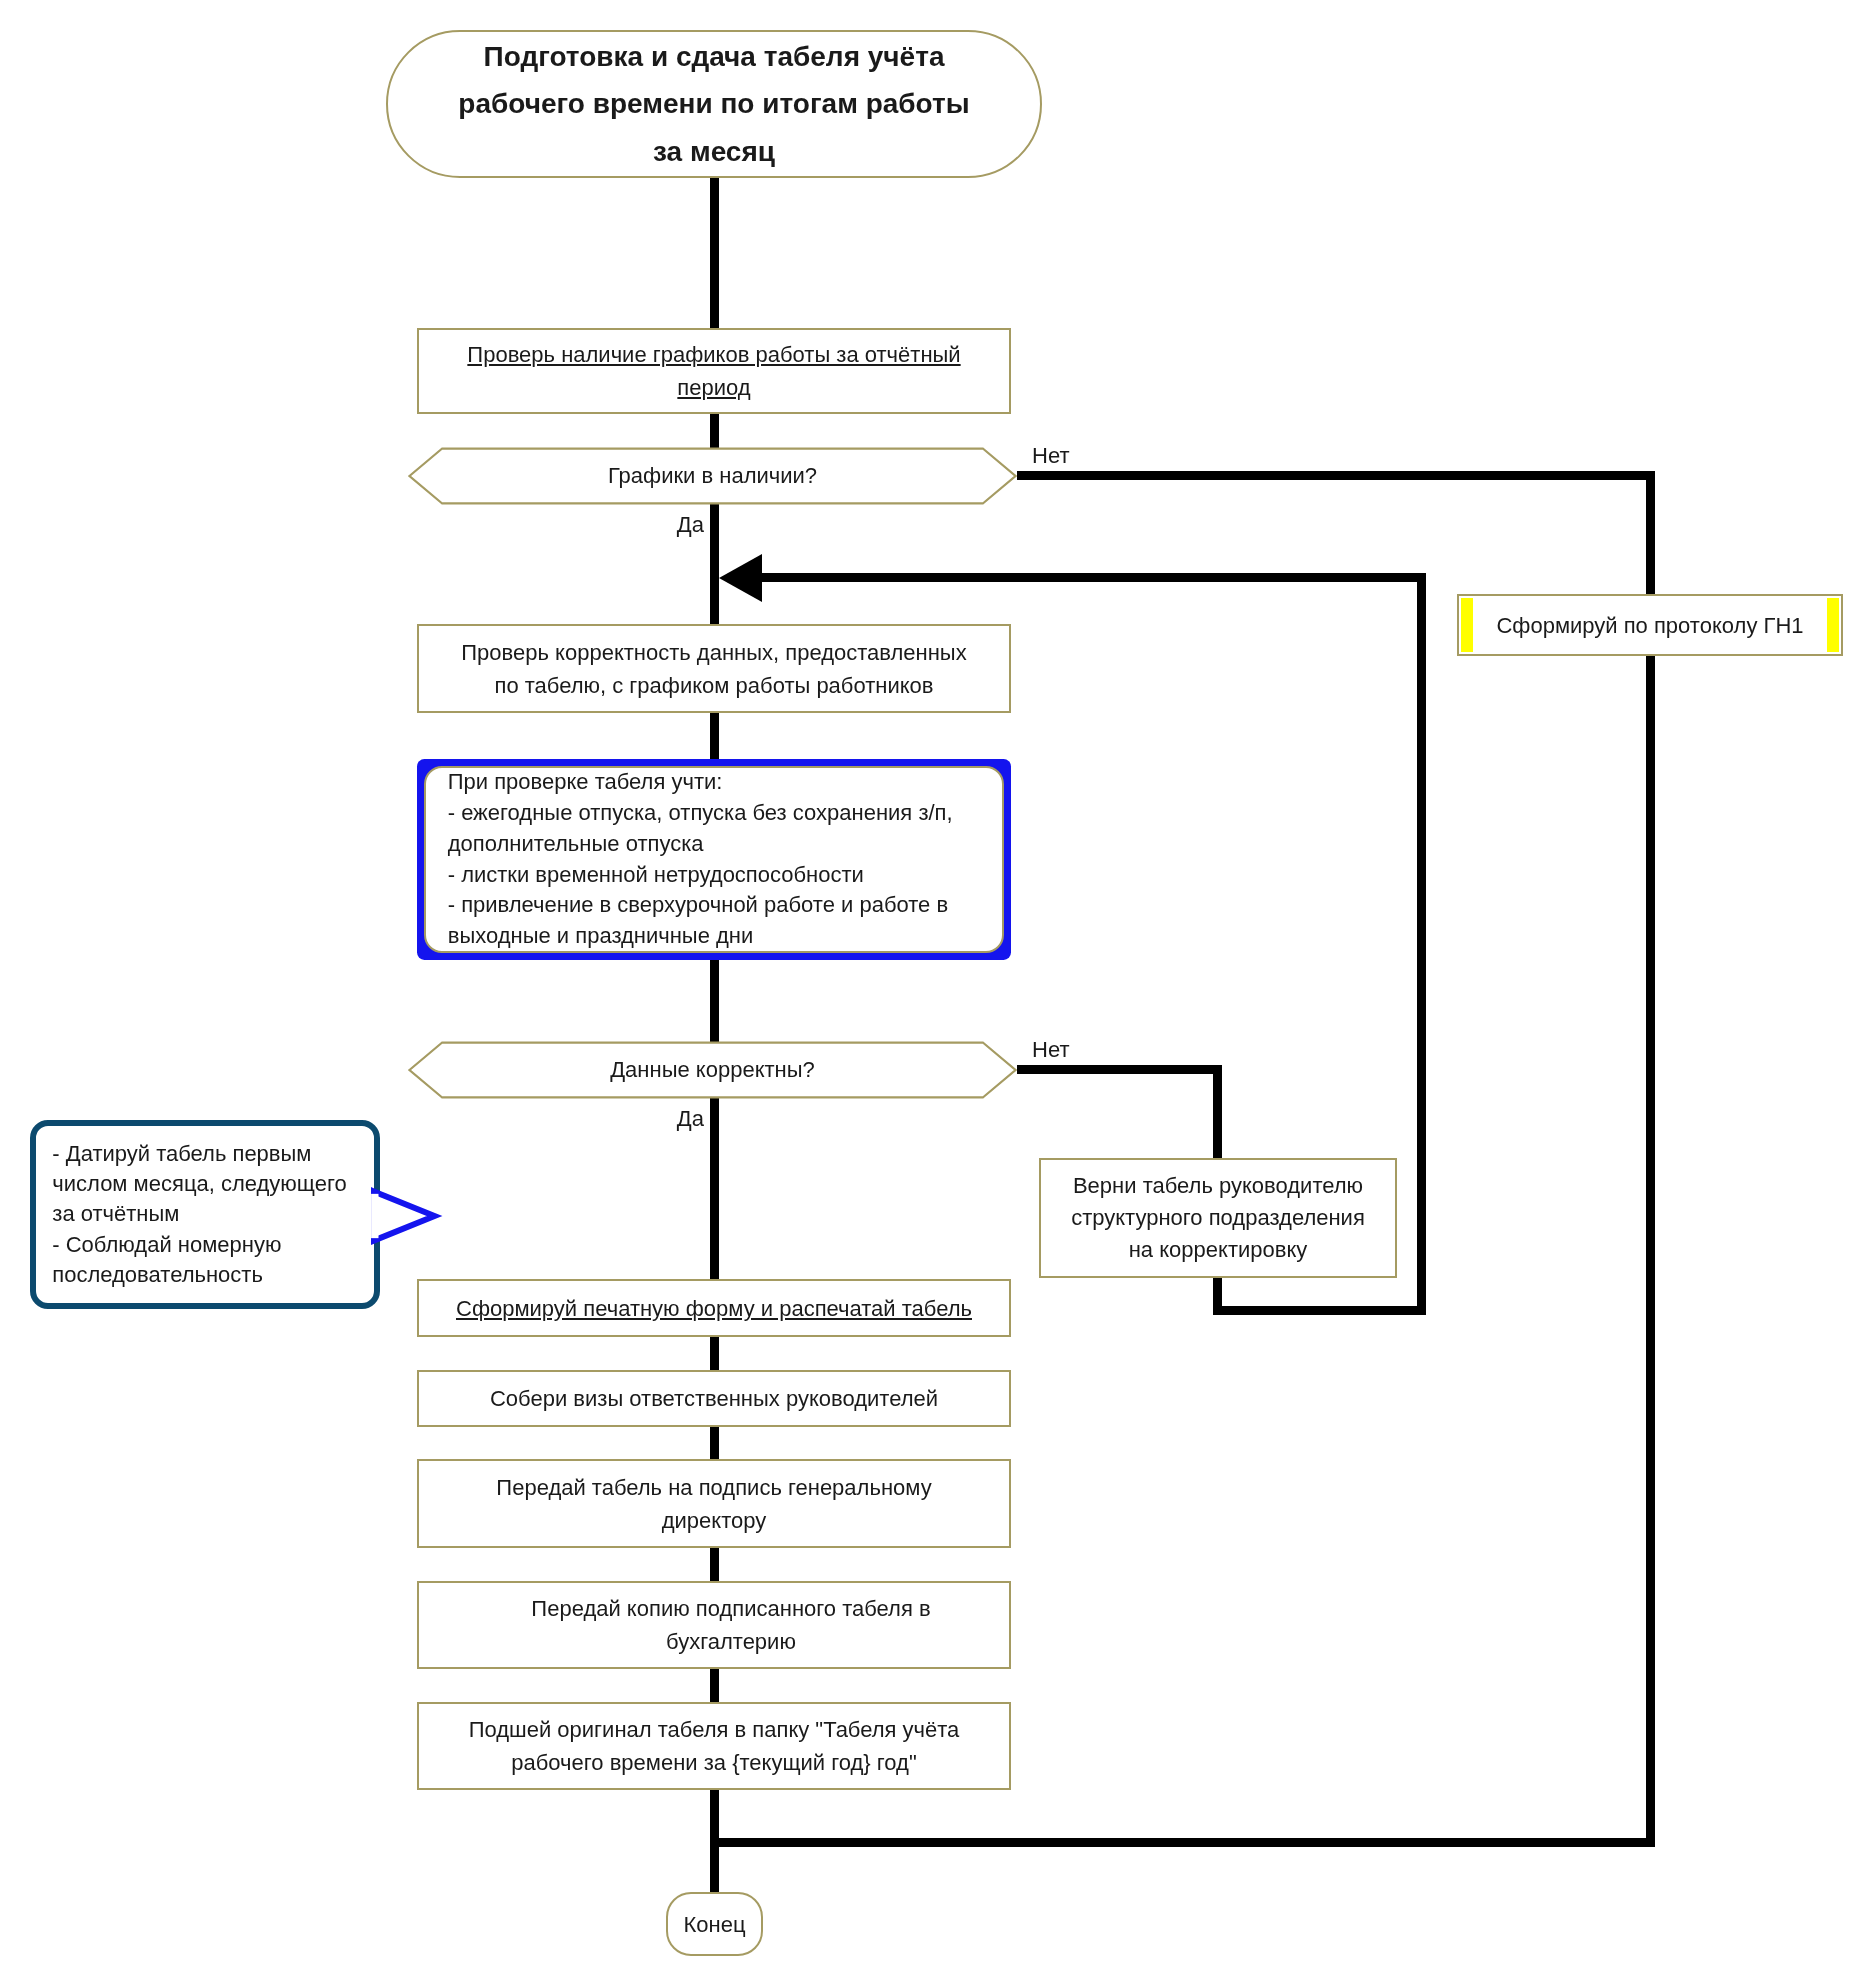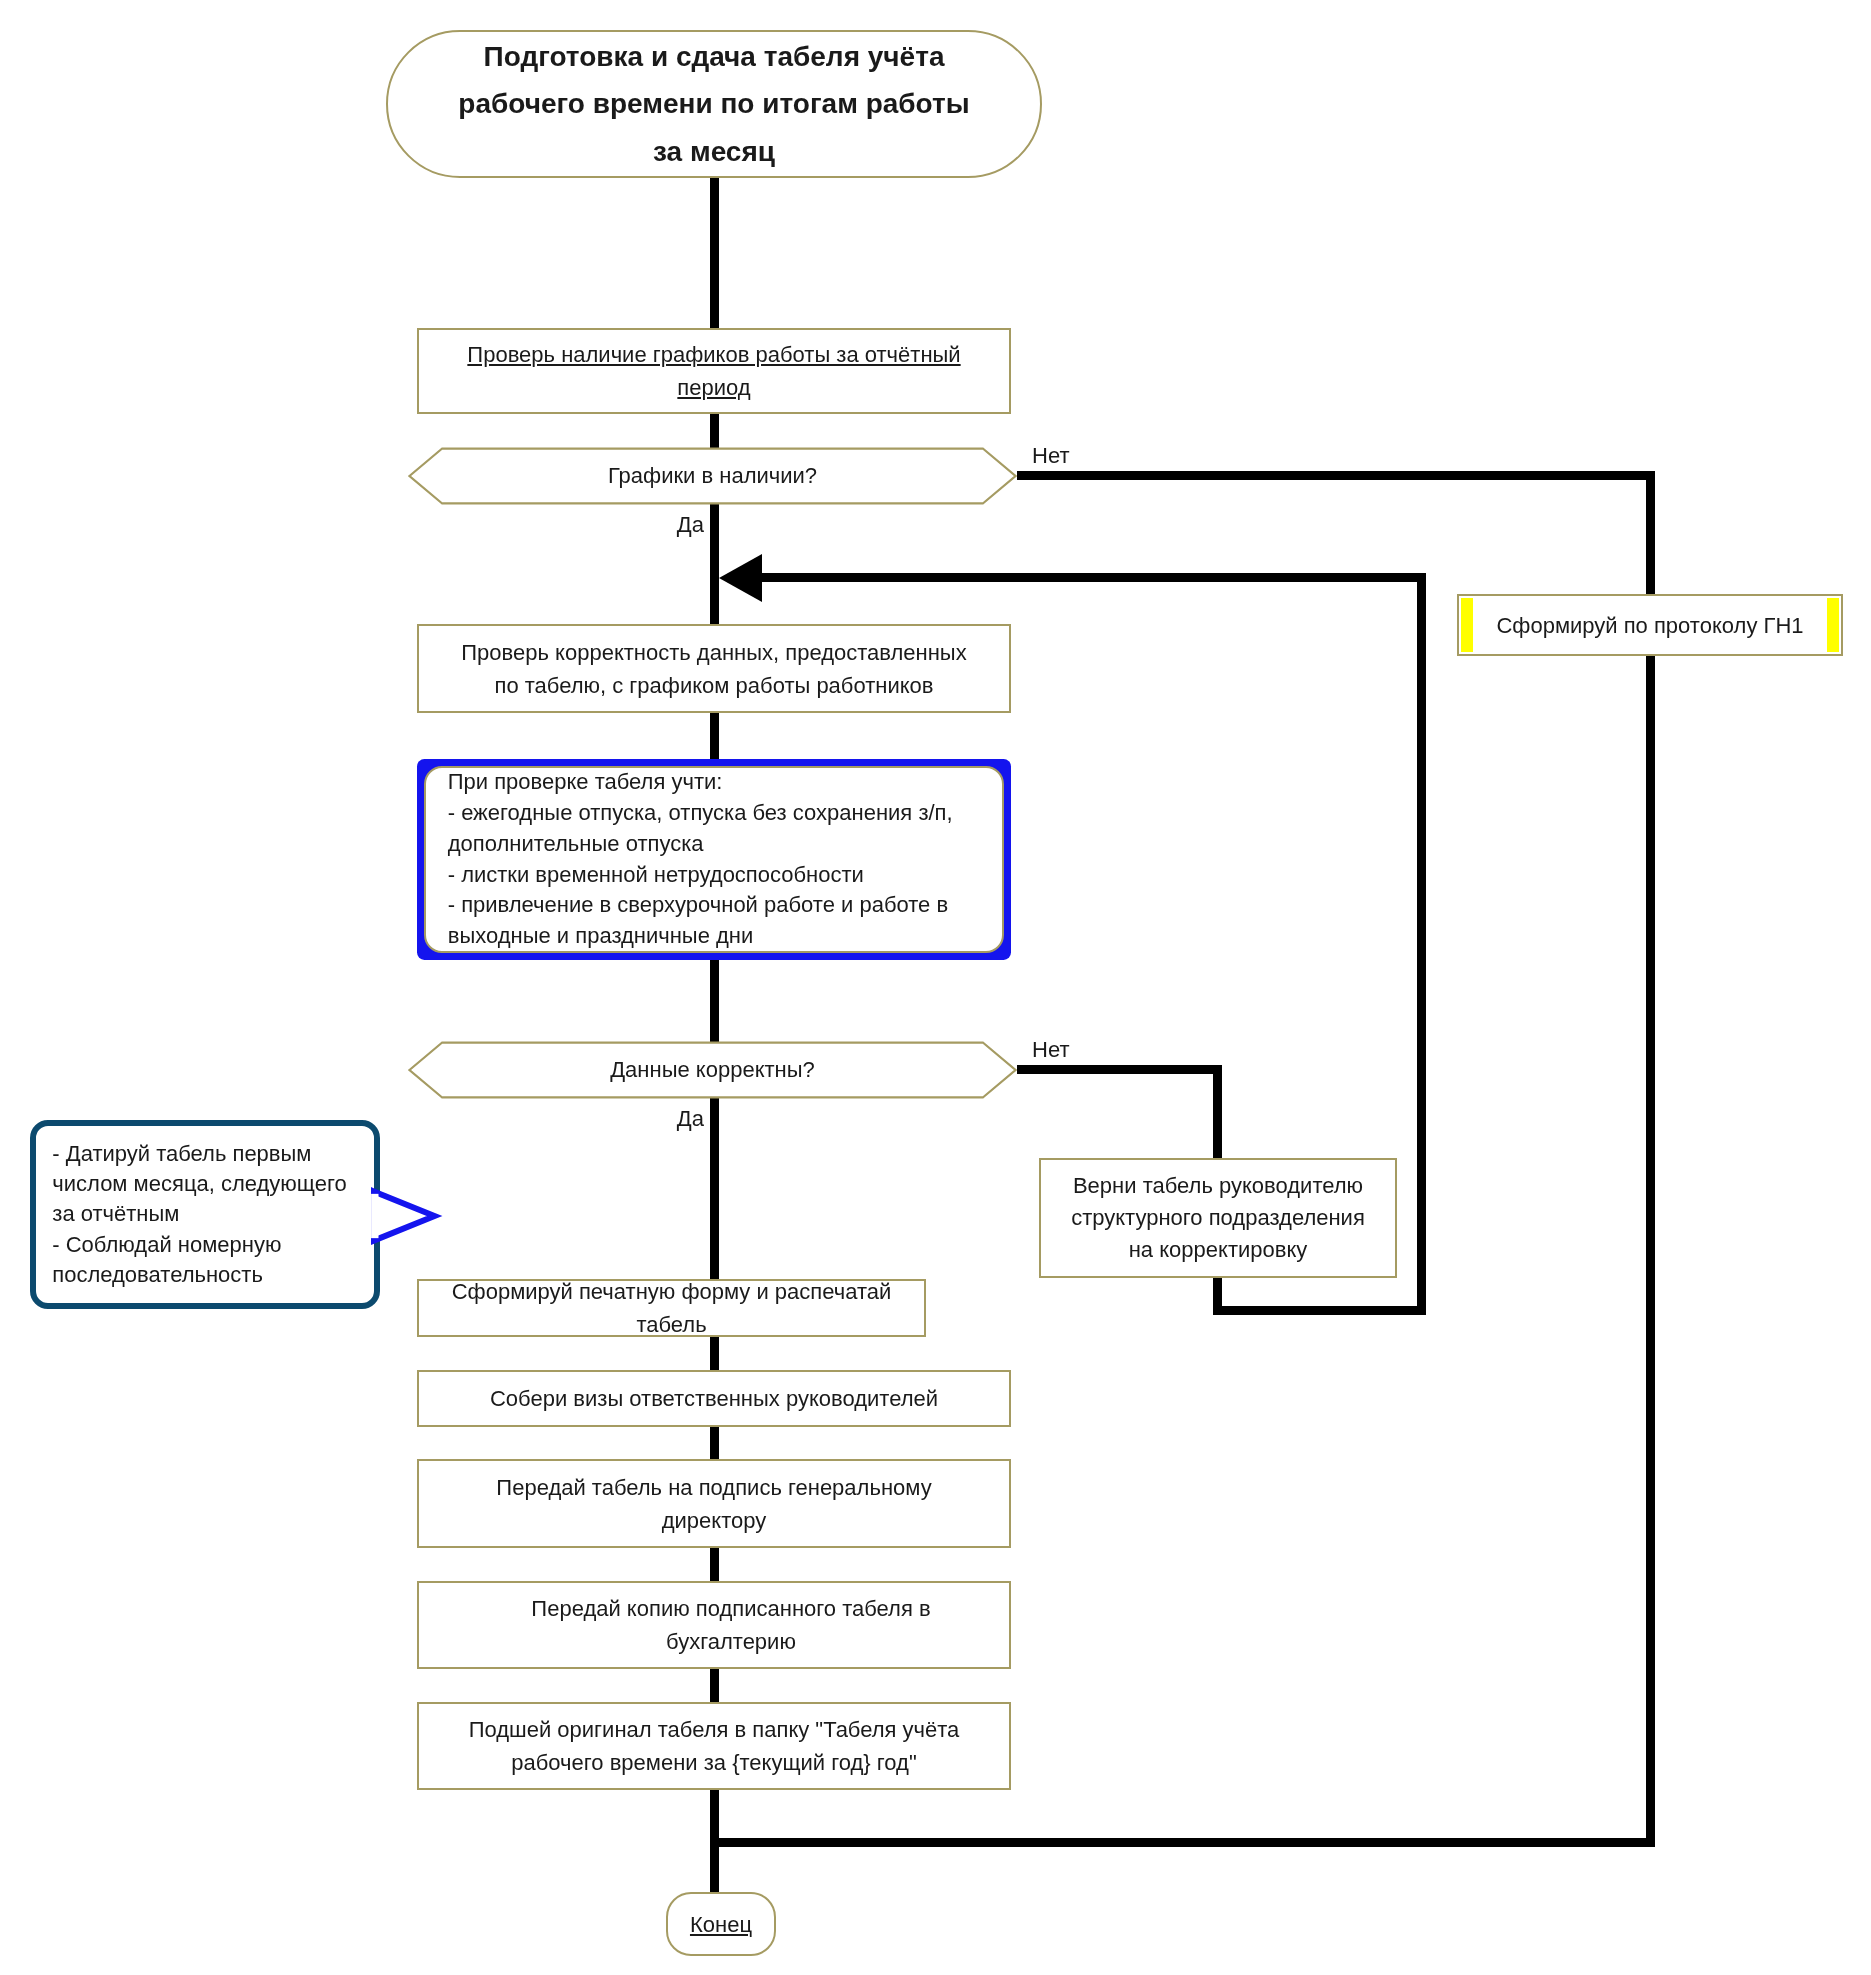--- a/index.html
+++ b/index.html
@@ -17,27 +17,27 @@
         display:flex;align-items:center;justify-content:center;text-align:center;
         font-size:22px;line-height:1.5;white-space:pre-line;}
   .bordered{border:2.2px solid #a59b62;}
 
   .terminator-start{left:386px;top:30px;width:656px;height:148px;border-radius:74px;
         font-weight:bold;font-size:28px;line-height:1.7;}
   .step-notify{left:417px;top:209px;width:594px;height:89px;}
   .step-check-schedules{left:417px;top:328px;width:594px;height:86px;text-decoration:underline;}
   .step-check-correctness{left:417px;top:624px;width:594px;height:89px;}
   .step-form-timesheet{left:417px;top:1160px;width:594px;height:89px;}
-  .step-print-form{left:417px;top:1279px;width:509px;height:58px;}
+  .step-print-form{left:417px;top:1279px;width:594px;height:58px;text-decoration:underline;}
   .step-collect-visas{left:417px;top:1370px;width:594px;height:57px;}
   .step-sign-director{left:417px;top:1459px;width:594px;height:89px;}
   .step-copy-accounting{left:417px;top:1581px;width:594px;height:88px;padding-left:34px;}
   .step-file-original{left:417px;top:1702px;width:594px;height:88px;}
   .step-return{left:1039px;top:1130px;width:358px;height:120px;font-size:22px;line-height:1.45;margin-top:28px;}
-  .terminator-end{left:666px;top:1892px;width:110px;height:64px;border-radius:25px;text-decoration:underline;}
+  .terminator-end{left:666px;top:1892px;width:97px;height:64px;border-radius:25px;}
 
   
   .hex{position:absolute;z-index:2;width:609px;height:58px;left:408px;}
   .hex svg{position:absolute;left:0;top:0;}
   .hex .hex-label{position:absolute;left:0;top:0;width:100%;height:100%;
         display:flex;align-items:center;justify-content:center;font-size:22px;}
   .hex-schedules{top:447px;}
   .hex-data{top:1041px;}
 
   

